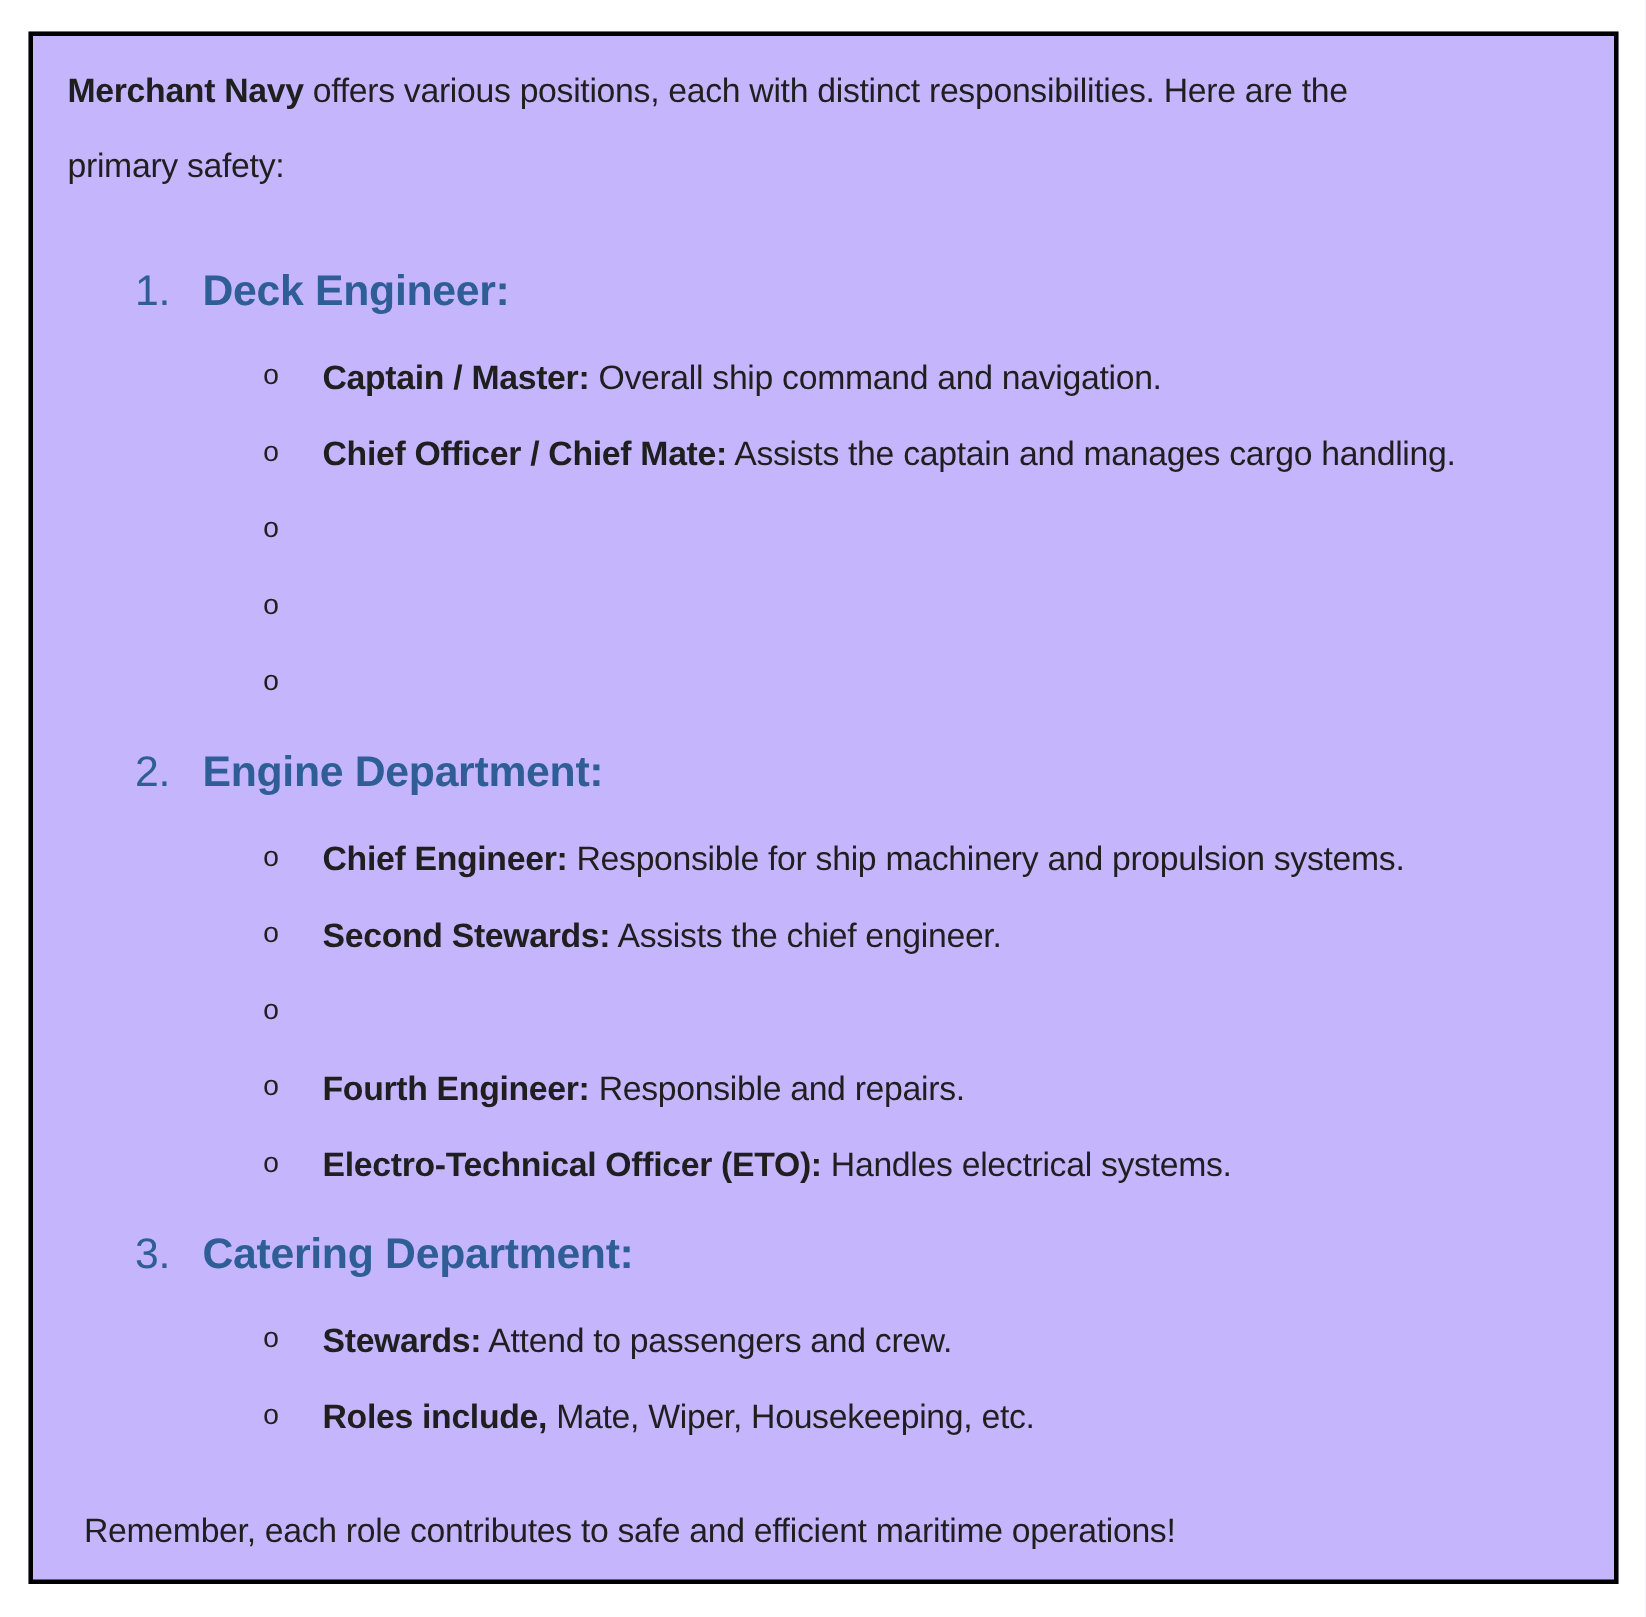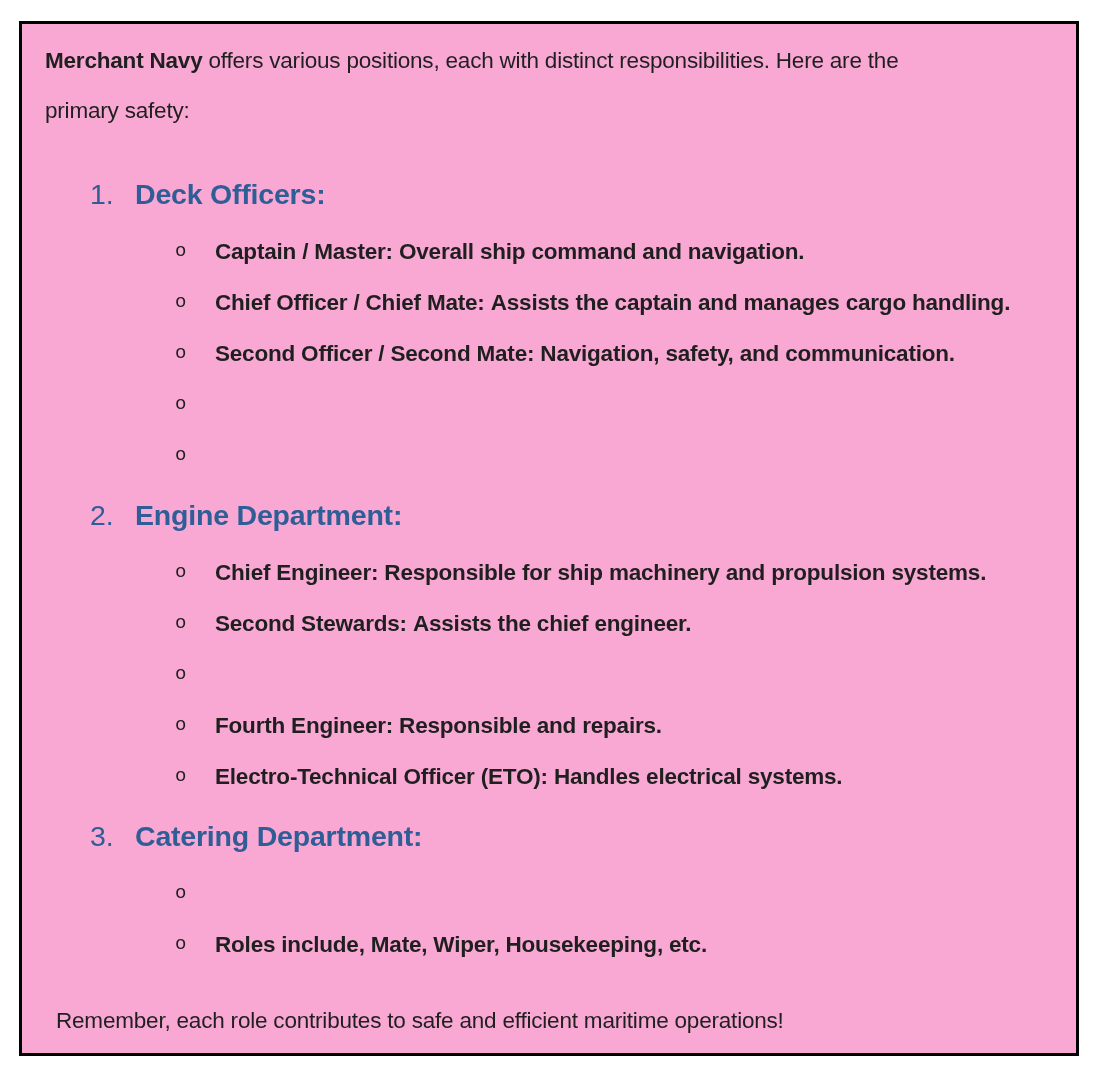--- a/index.html
+++ b/index.html
@@ -15,21 +15,21 @@
     background: #ffffff;
     overflow: hidden;
   }
   .doc-frame {
     position: absolute;
     left: 19px;
     top: 21px;
     width: 1054px;
     height: 1029px;
     border: 3px solid #000000;
-    background: #f9a8d4;
+    background: #c4b5fd;
     box-sizing: content-box;
   }
   .content {
     padding: 12px 20px 0 23px;
     color: #1f1f1f;
     font-size: 22.5px;
     letter-spacing: -0.2px;
   }
   .intro {
     margin: 0;
@@ -67,55 +67,54 @@
     white-space: nowrap;
   }
   .bullet {
     width: 40px;
     flex: 0 0 40px;
     font-family: "Liberation Mono", monospace;
     font-size: 19px;
     color: #1f1f1f;
   }
   .role-name { font-weight: bold; }
-  .role-desc { font-weight: bold; }
+  .role-desc { font-weight: normal; }
   .closing {
     margin: 36px 0 0 11px;
     line-height: 30px;
   }
 </style>
 </head>
 <body>
 
 <div class="page">
   <div class="doc-frame">
     <div class="content">
 
       <p class="intro"><span class="bold">Merchant Navy</span><span> offers various positions, each with distinct responsibilities. Here are the</span><br><span>primary safety:</span></p>
 
       <div class="sections" id="sections-root">
   <div>
     <div class="section-heading">
       <span class="section-number">1.</span>
-              <span class="section-title">Deck Officers:</span>
+              <span class="section-title">Deck Engineer:</span>
     </div>
     <ul class="role-list">
   <li class="role-item">
     <span class="bullet">o</span>
                 <span><span class="role-name">Captain / Master:</span> <span class="role-desc">Overall ship command and navigation.</span></span>
   </li>
 
   <li class="role-item">
     <span class="bullet">o</span>
                 <span><span class="role-name">Chief Officer / Chief Mate:</span> <span class="role-desc">Assists the captain and manages cargo handling.</span></span>
   </li>
 
   <li class="role-item">
     <span class="bullet">o</span>
-                <span><span class="role-name">Second Officer / Second Mate:</span> <span class="role-desc">Navigation, safety, and communication.</span></span>
   </li>
 
   <li class="role-item">
     <span class="bullet">o</span>
   </li>
 
   <li class="role-item">
     <span class="bullet">o</span>
   </li>
 </ul>
@@ -154,20 +153,21 @@
   </div>
 
   <div>
     <div class="section-heading later">
       <span class="section-number">3.</span>
               <span class="section-title">Catering Department:</span>
     </div>
     <ul class="role-list">
   <li class="role-item">
     <span class="bullet">o</span>
+                <span><span class="role-name">Stewards:</span> <span class="role-desc">Attend to passengers and crew.</span></span>
   </li>
 
   <li class="role-item">
     <span class="bullet">o</span>
                 <span><span class="role-name">Roles include,</span> <span class="role-desc">Mate, Wiper, Housekeeping, etc.</span></span>
   </li>
 </ul>
   </div>
 </div>
 

